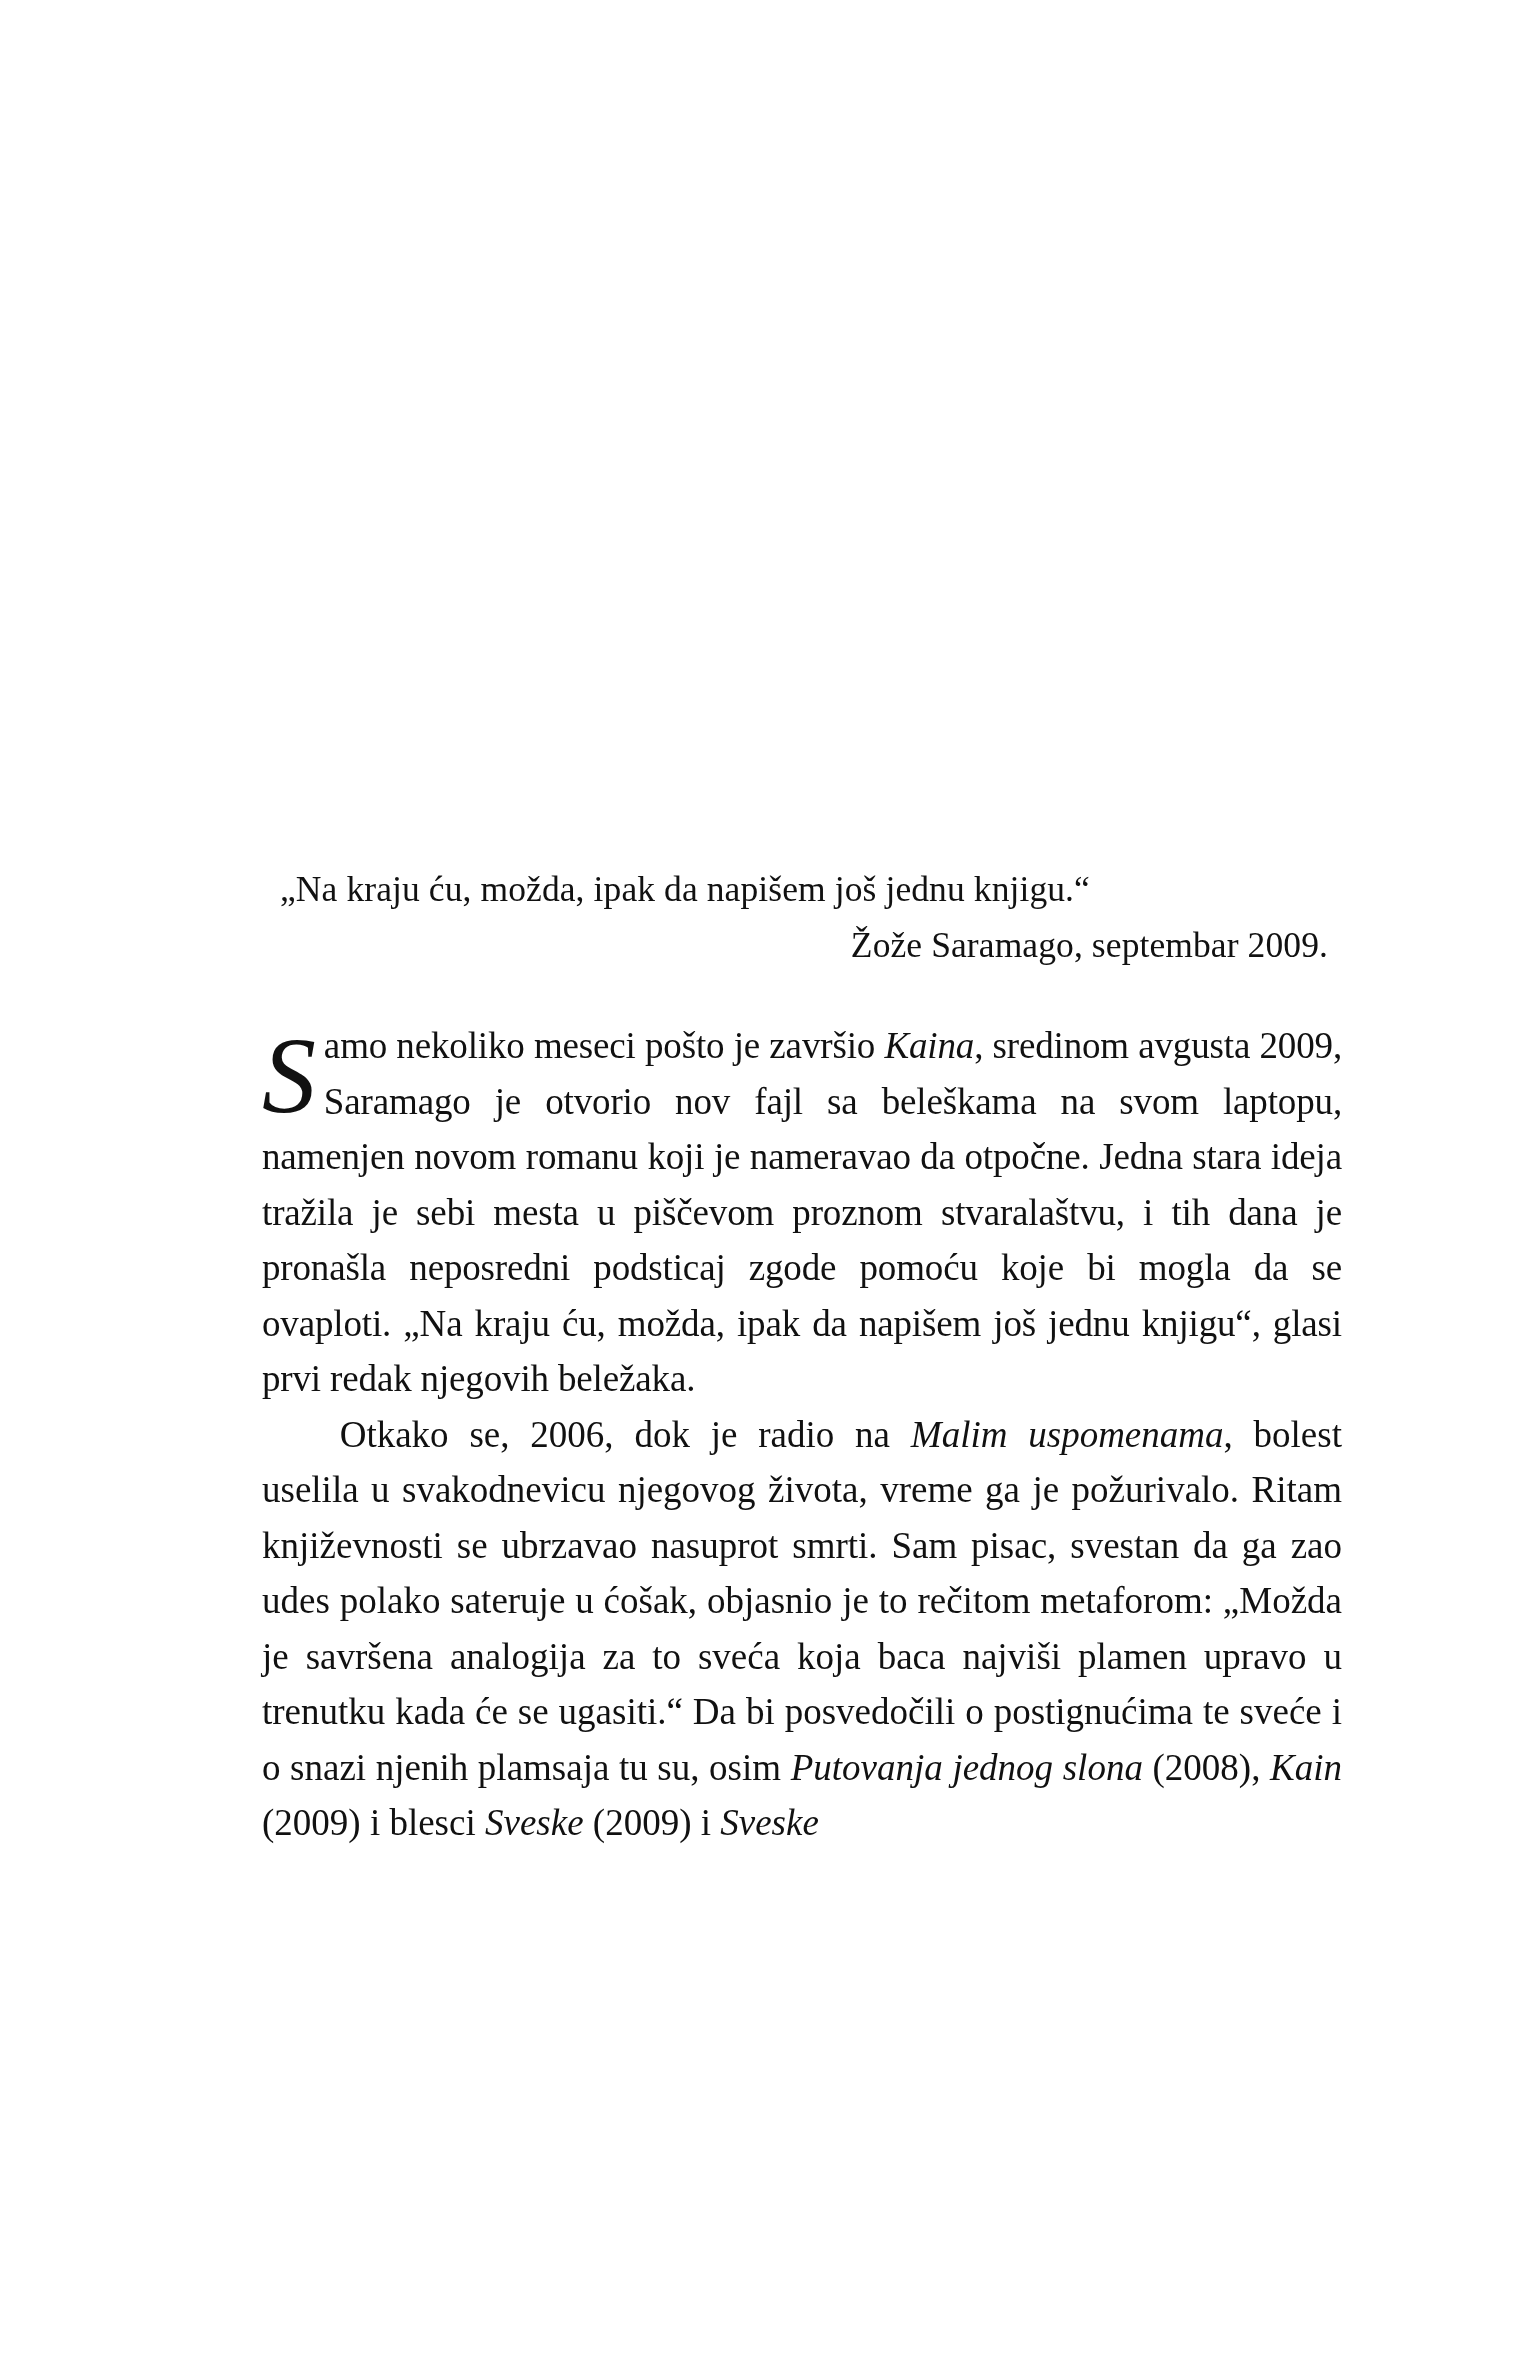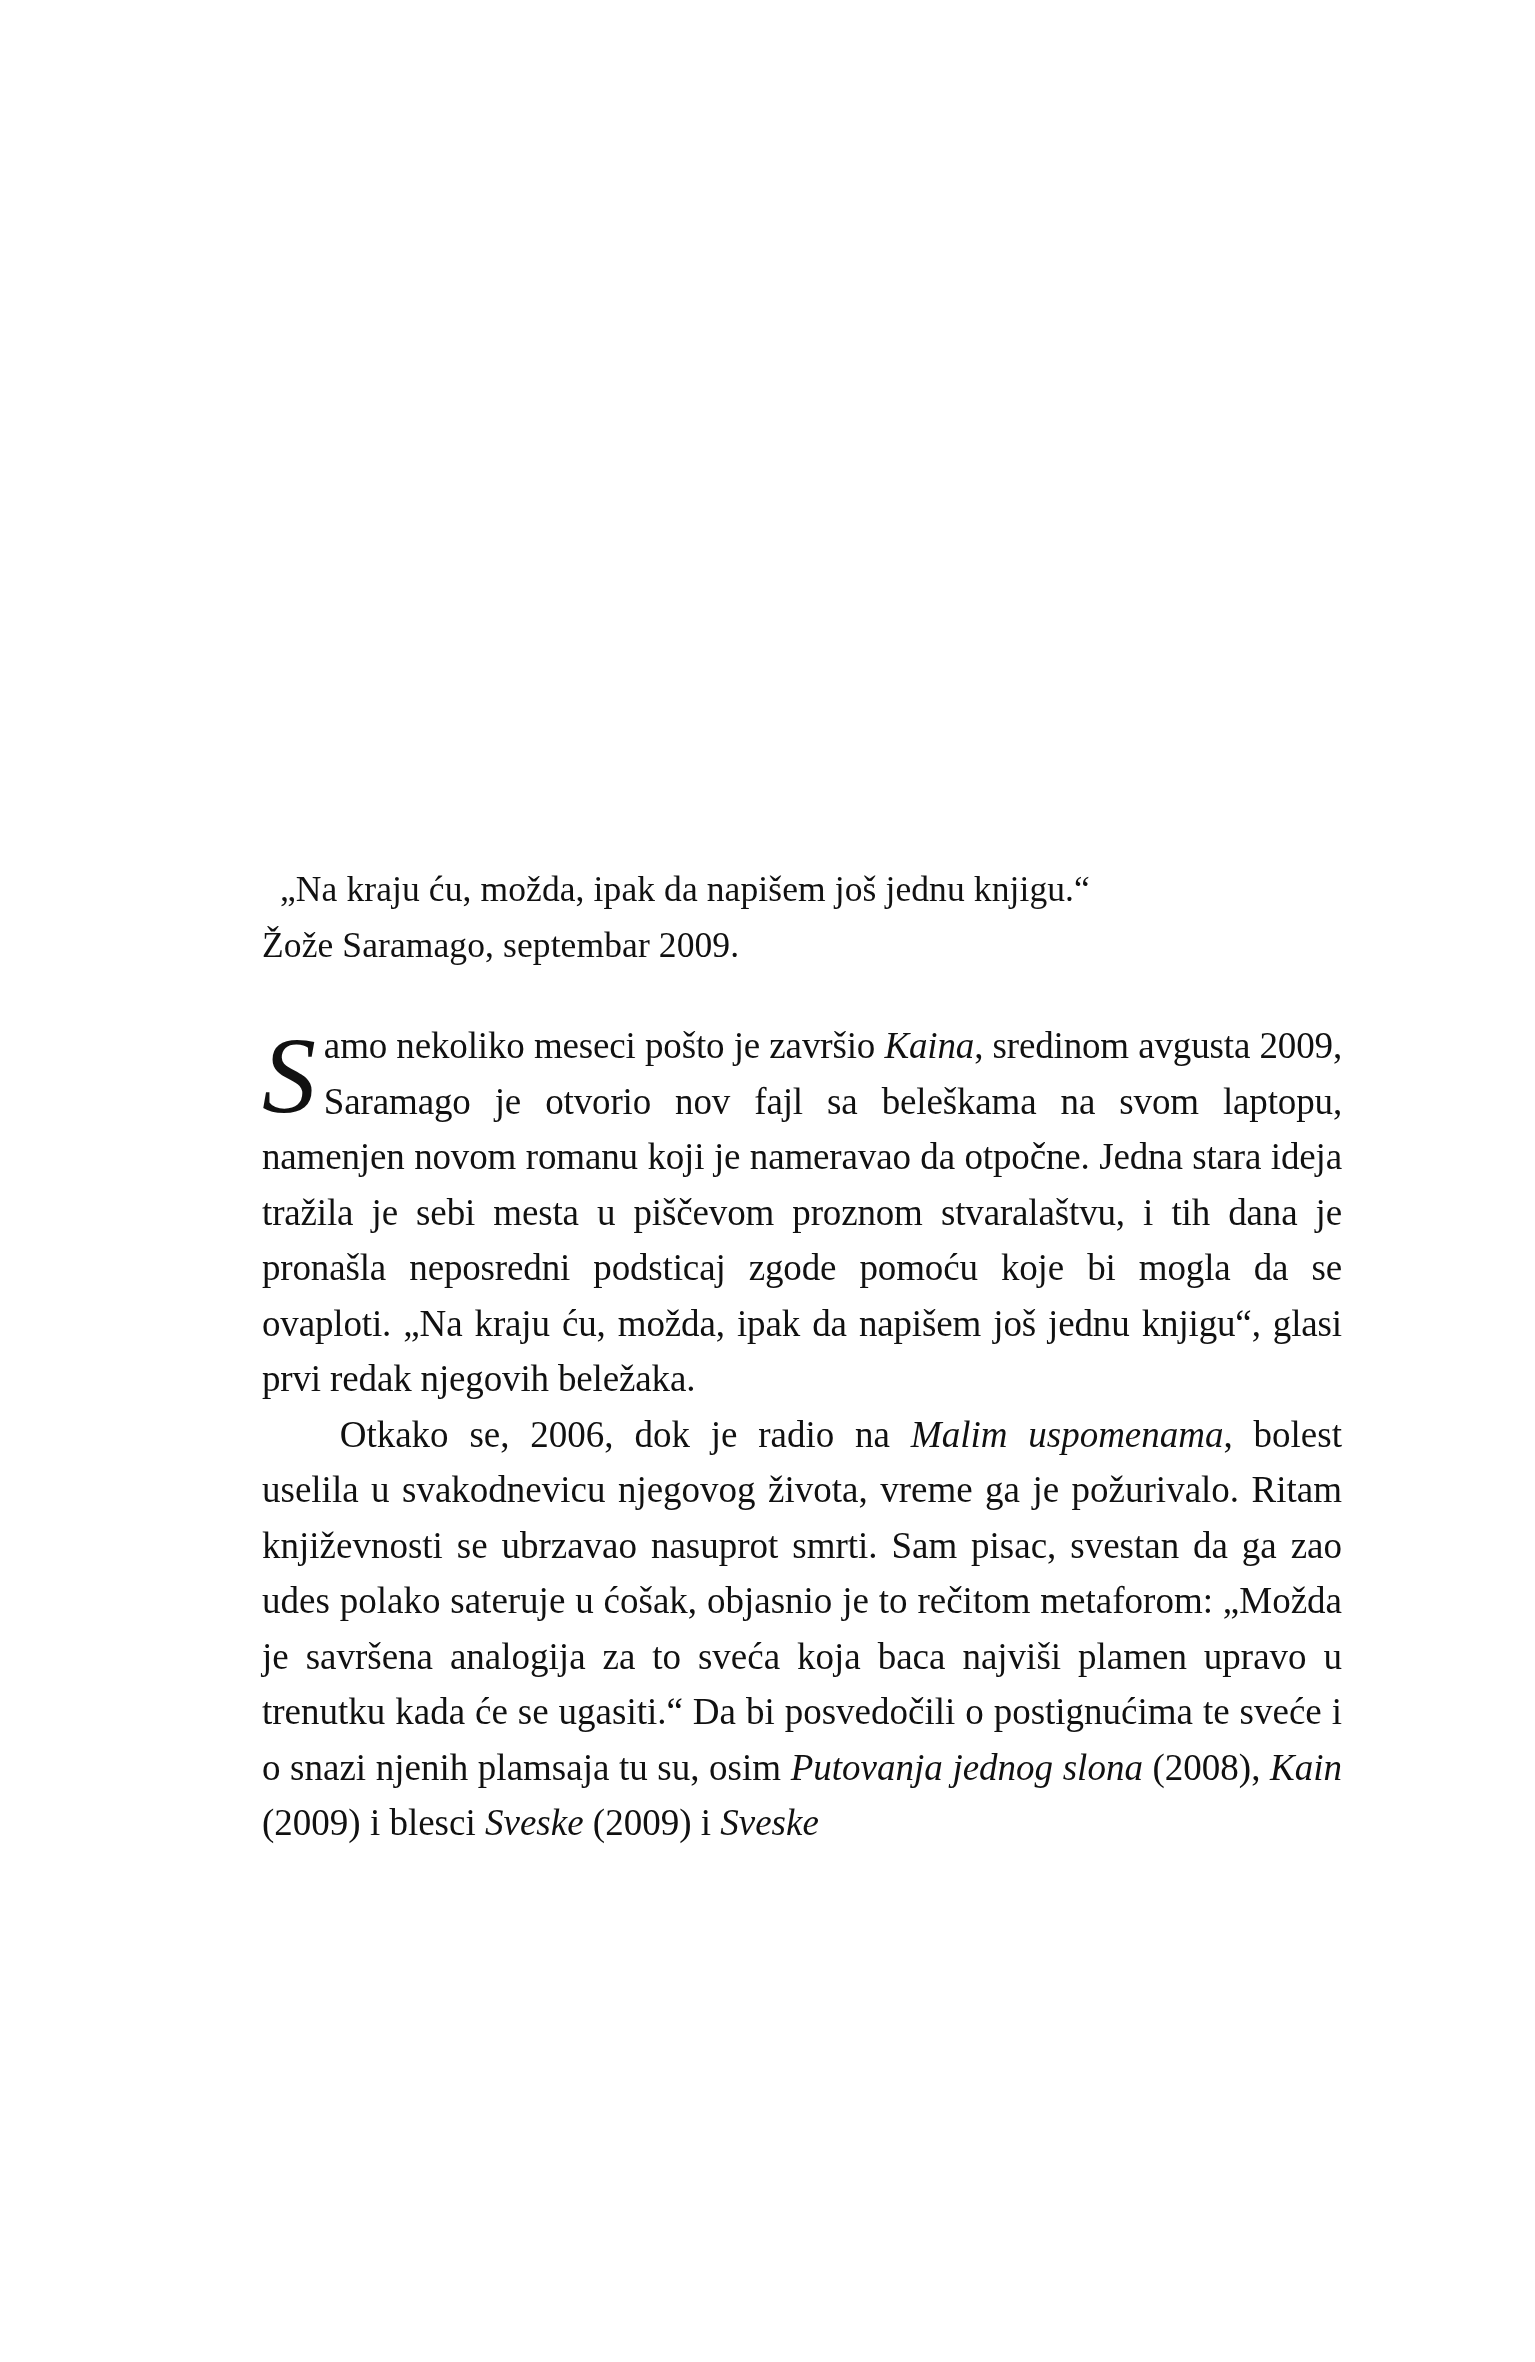--- a/index.html
+++ b/index.html
@@ -34,20 +34,21 @@
     text-align: left;
     letter-spacing: 0.1px;
     white-space: nowrap;
   }
   .epigraph-quote {
     display: block;
     padding-left: 18px;
   }
   .epigraph-attrib {
     display: block;
+    text-align: right;
     padding-right: 14px;
     margin-top: 2px;
   }
 
   
   .body-copy {
     margin-top: 46px;
     font-size: 37px;
     line-height: 55.5px;
     text-align: justify;

